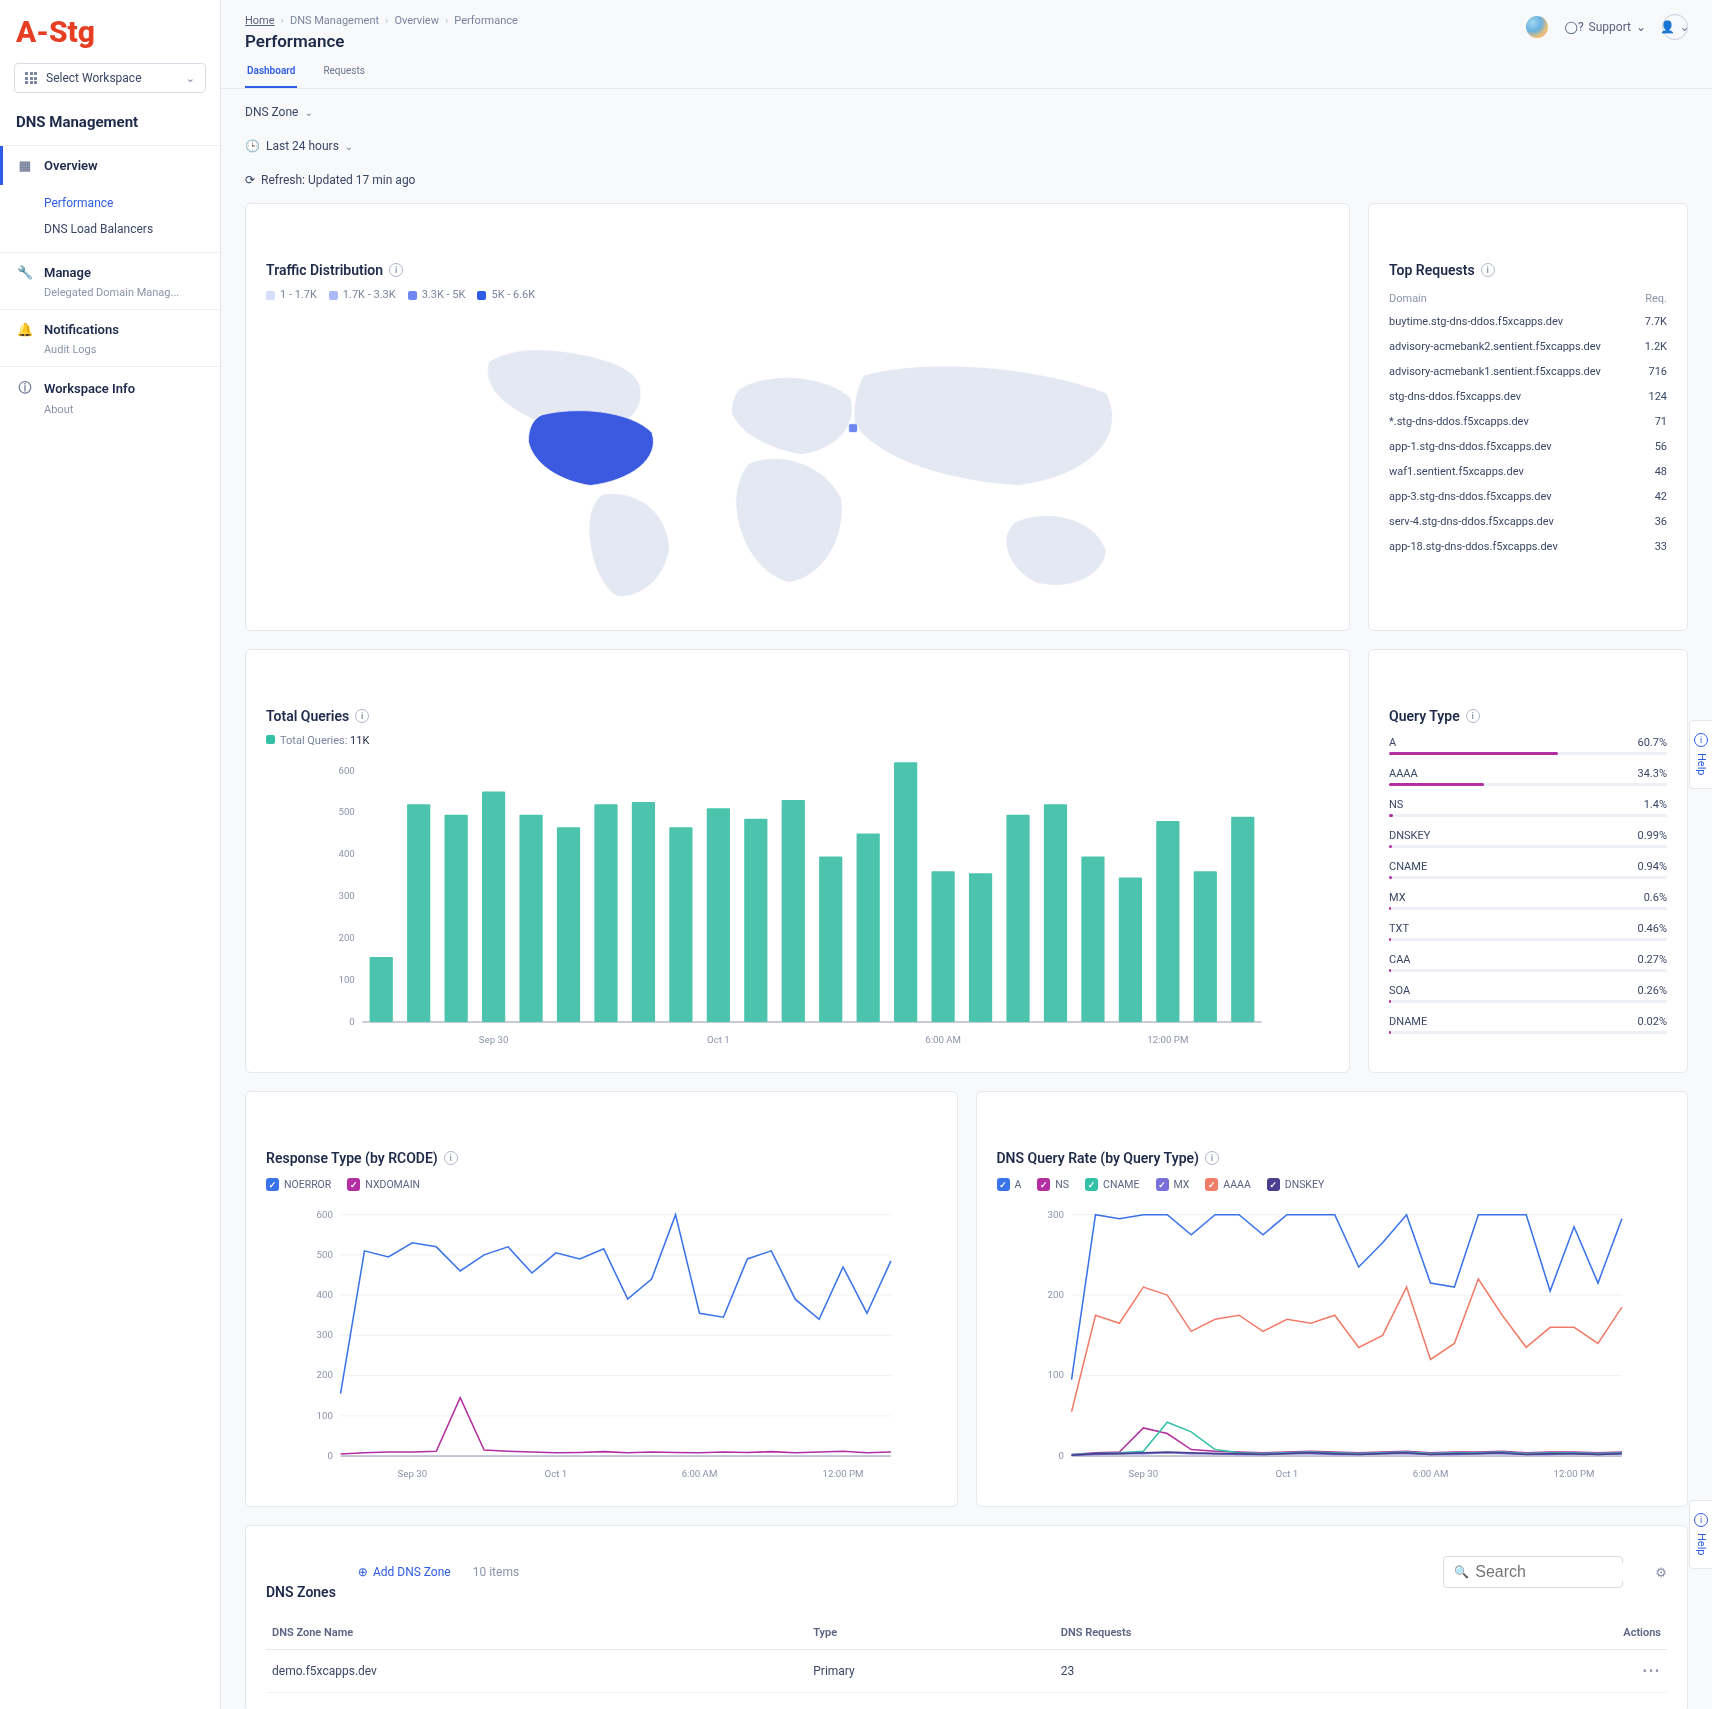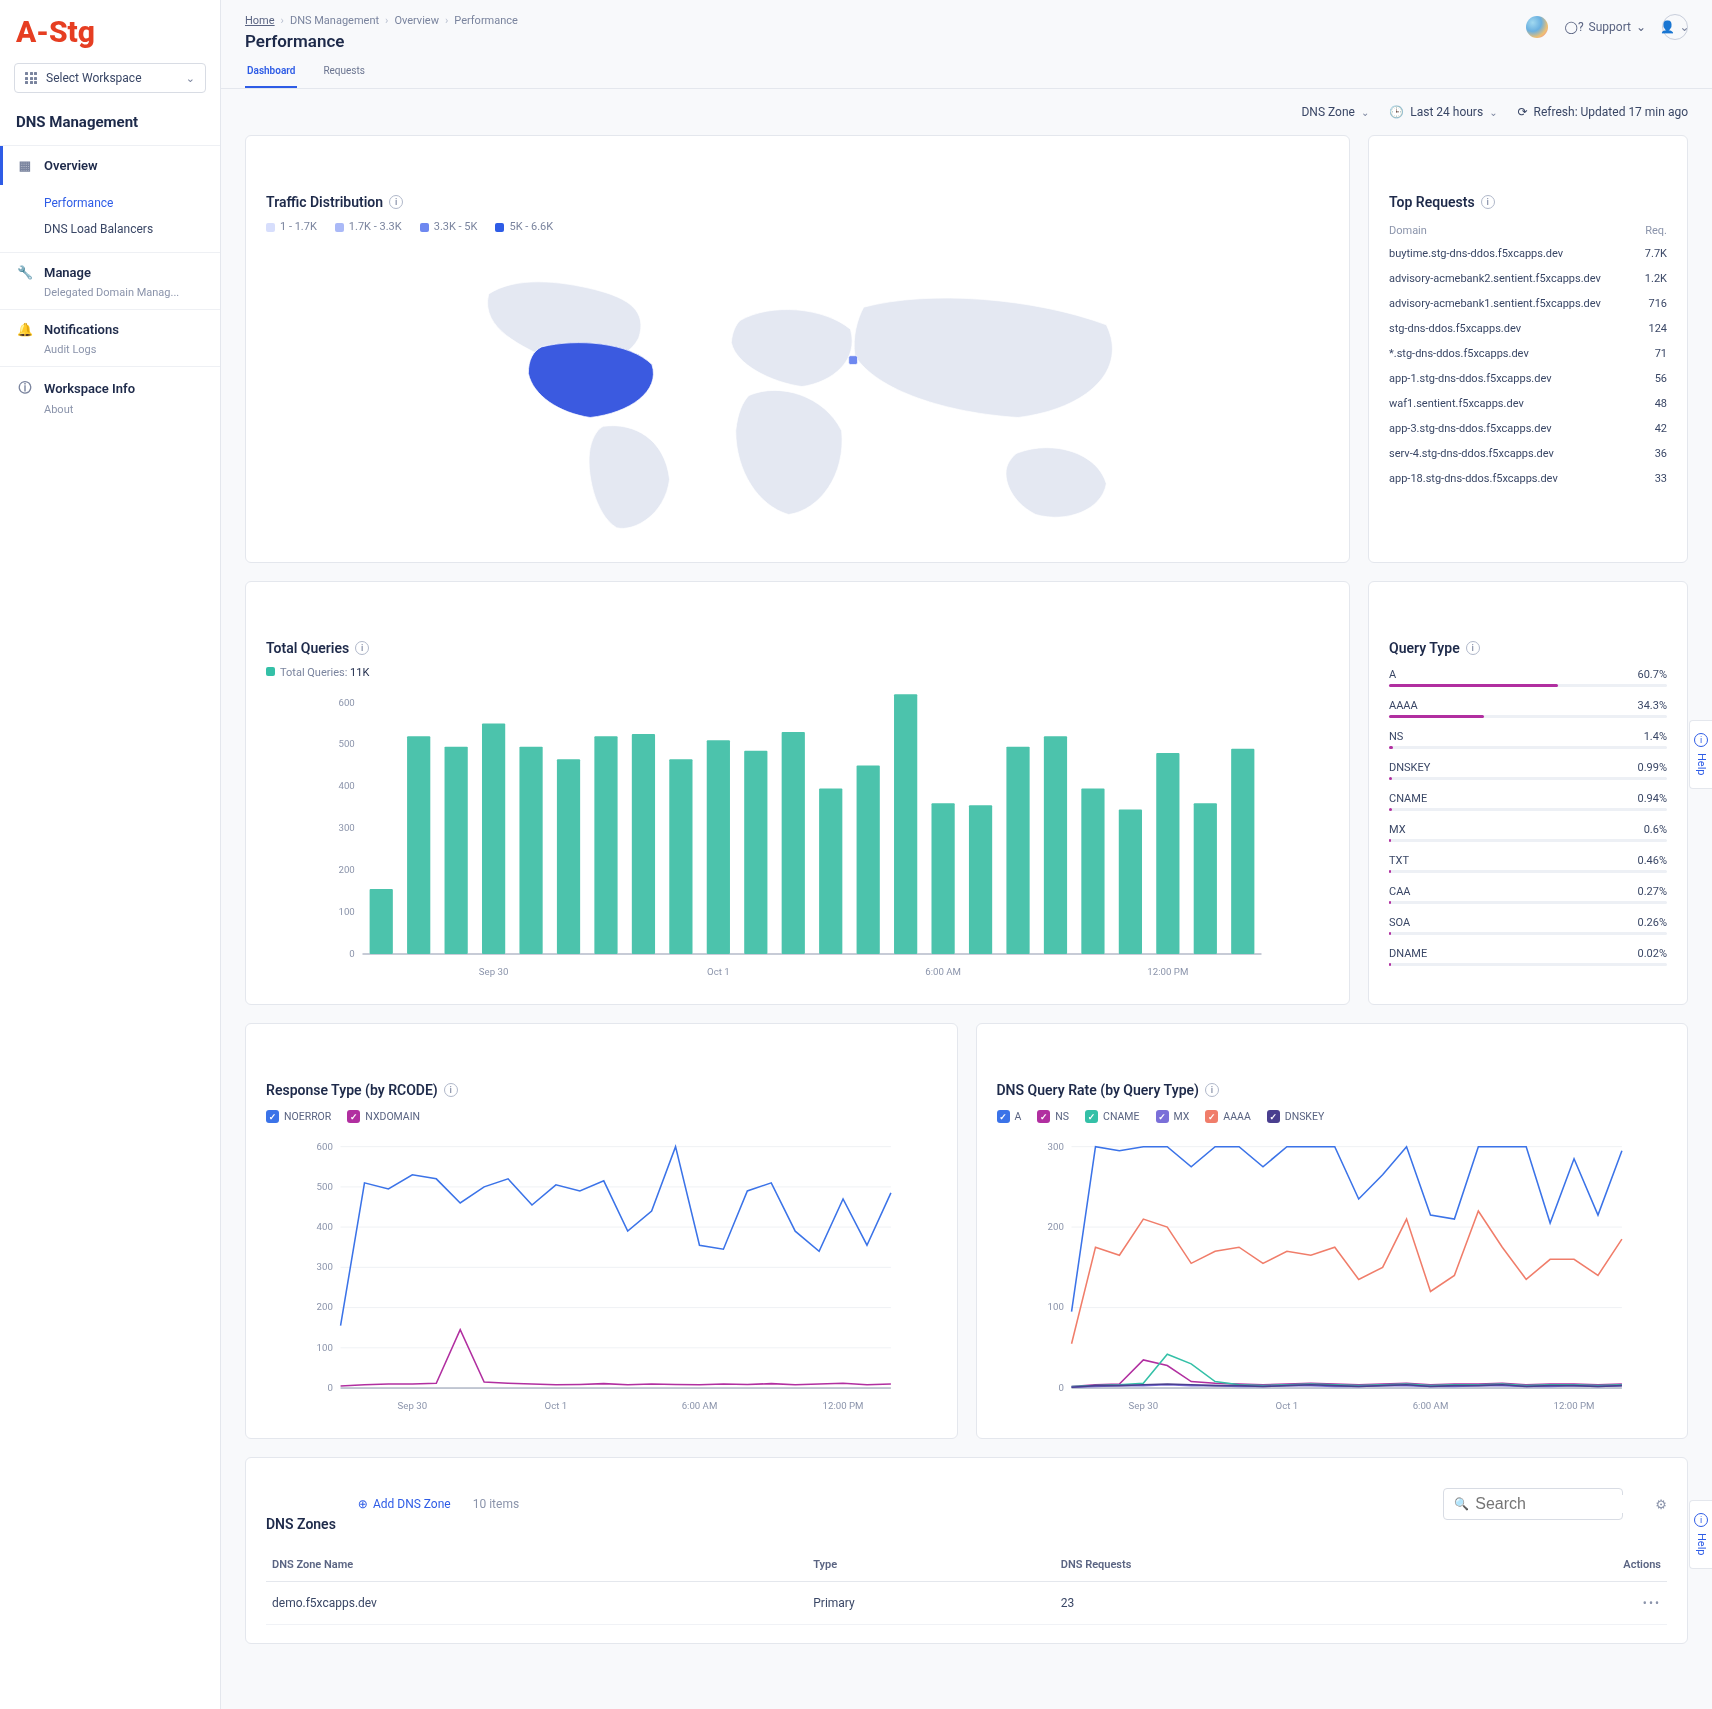--- a/index.html
+++ b/index.html
@@ -25,30 +25,30 @@
 .breadcrumbs { font-size: 11px; color: #7a849e; display: flex; gap: 6px; align-items: center; }
 .breadcrumbs a { color: #5a6482; text-decoration: underline; cursor: pointer; }
 .breadcrumbs .sep { color: #b8bfcf; }
 .page-title { font-size: 17px; font-weight: 600; color: #1e2a4a; margin-top: 4px; }
 .top-right { margin-left: auto; display: flex; align-items: center; gap: 16px; color: #5a6482; font-size: 12px; }
 .top-right .support { display: flex; align-items: center; gap: 5px; cursor: pointer; }
 .top-right .avatar { width: 26px; height: 26px; border: 1px solid #c8cedb; border-radius: 50%; display: flex; align-items: center; justify-content: center; color: #7a849e; }
 .tabrow { padding: 14px 24px 0; border-bottom: 1px solid #e4e7ed; display: flex; gap: 24px; }
 .tab { padding: 0 2px 10px; font-size: 10px; color: #6b7590; cursor: pointer; border-bottom: 2px solid transparent; }
 .tab.active { color: #2e5ce6; font-weight: 600; border-bottom-color: #2e5ce6; }
-.toolbar { display: flex; justify-content: flex-end; gap: 20px; padding: 16px 24px; font-size: 12px; color: #3a4766; }
+.toolbar { display: flex; justify-content: flex-end; gap: 20px; padding: 16px 24px; font-size: 12px; color: #3a4766; flex-direction: column; }
 .toolbar .sel, .toolbar .txt { display: flex; align-items: center; gap: 6px; cursor: pointer; }
 .toolbar .chev { font-size: 10px; color: #7a849e; }
 .content { padding: 0 24px 24px; }
 .row { display: flex; gap: 18px; margin-bottom: 18px; }
 .card { background: #fff; border: 1px solid #e4e7ed; border-radius: 6px; padding: 18px 20px; }
 .card-title { font-size: 14px; font-weight: 600; color: #1e2a4a; display: flex; align-items: center; gap: 6px; margin-top: 40px; }
 .info-ic { width: 14px; height: 14px; border: 1px solid #b0b8ca; border-radius: 50%; display: inline-flex; align-items: center; justify-content: center; font-size: 9px; color: #8b94ab; }
 .traffic-card { flex: 1; }
-.legend-sm { display: flex; gap: 18px; margin-top: 10px; font-size: 11px; color: #7a849e; }
+.legend-sm { display: flex; gap: 12px; margin-top: 10px; font-size: 11px; color: #7a849e; }
 .legend-sm span i { display: inline-block; width: 9px; height: 9px; border-radius: 2px; margin-right: 5px; vertical-align: middle; }
 .map-wrap { margin-top: 8px; }
 .top-req { width: 320px; }
 .tr-head { display: flex; justify-content: space-between; font-size: 11px; color: #8b94ab; margin-top: 14px; padding-bottom: 4px; }
 .tr-row { display: flex; justify-content: space-between; font-size: 11px; color: #3a4766; padding: 6px 0; }
 .tr-row .dom { overflow: hidden; text-overflow: ellipsis; white-space: nowrap; }
 .totq-card { flex: 1; }
 .tq-legend { font-size: 11px; color: #7a849e; margin-top: 10px; }
 .tq-legend i { display: inline-block; width: 9px; height: 9px; border-radius: 2px; margin-right: 5px; background: #34c0a7; }
 .tq-legend b { color: #1e2a4a; font-weight: 400; }

